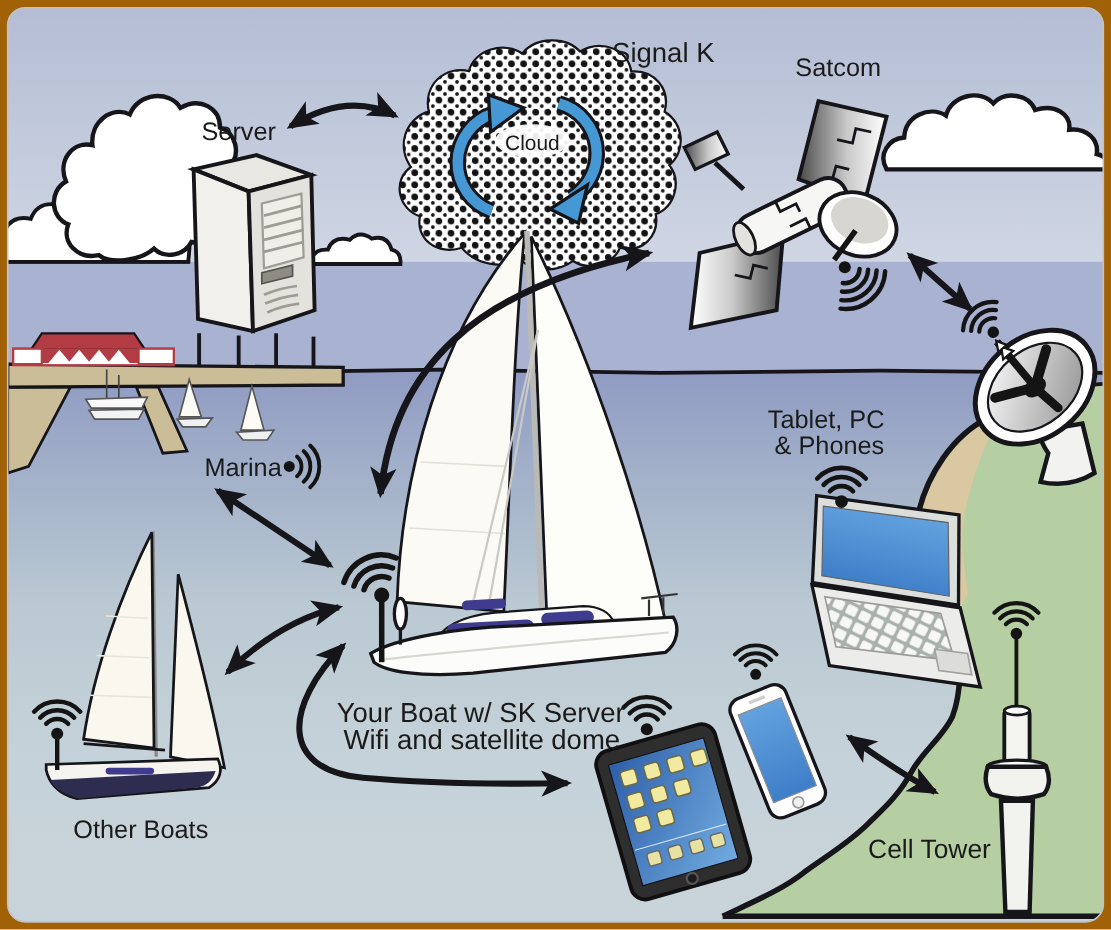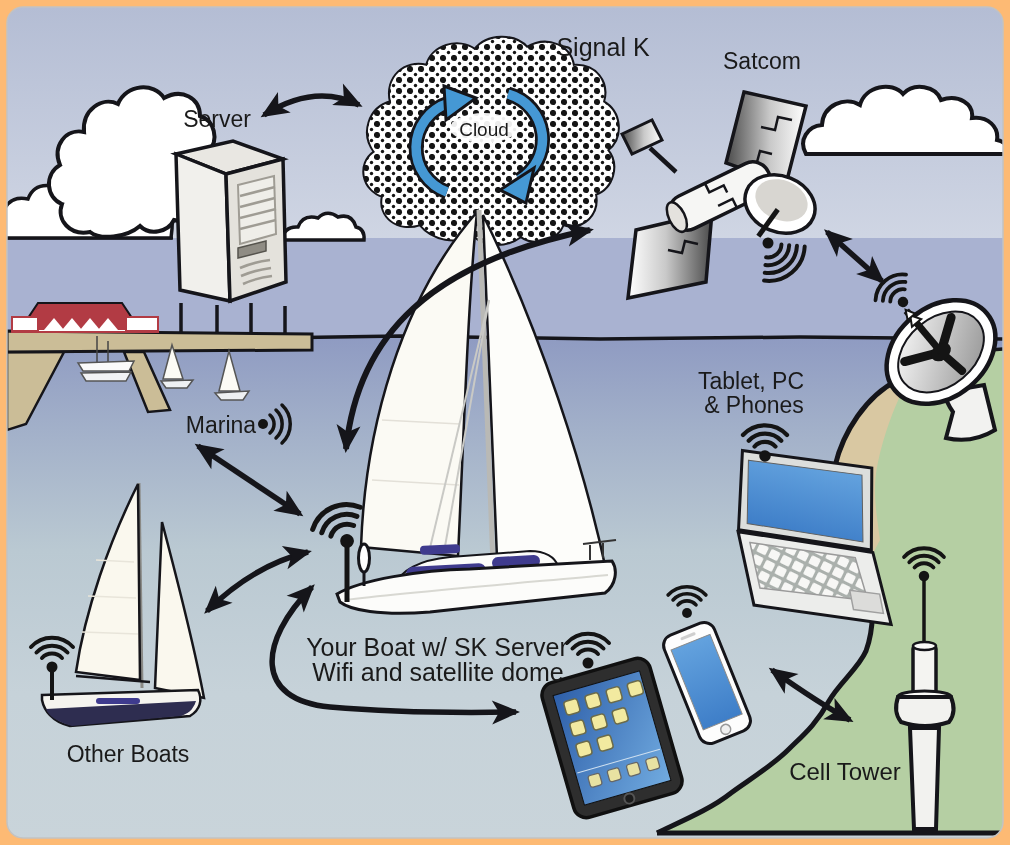--- a/index.html
+++ b/index.html
@@ -1,16 +1,16 @@
 <!DOCTYPE html>
 <html><head>
 <meta charset="utf-8">
 <style>
   html,body{margin:0;padding:0;background:#ffffff;}
-  .canvas{position:relative;width:1010px;height:845px;background:#fdba74;overflow:hidden;}
+  .canvas{position:relative;width:1010px;height:845px;background:#a16207;overflow:hidden;}
   svg{display:block;}
   text.lbl{font-family:"Liberation Sans","DejaVu Sans",sans-serif;fill:#1a1a1a;}
 </style>
 </head>
 <body>
 
 <div class="canvas">
 <svg width="1010" height="845" viewBox="0 0 1010 845">
   <defs>
     <clipPath id="frame">

